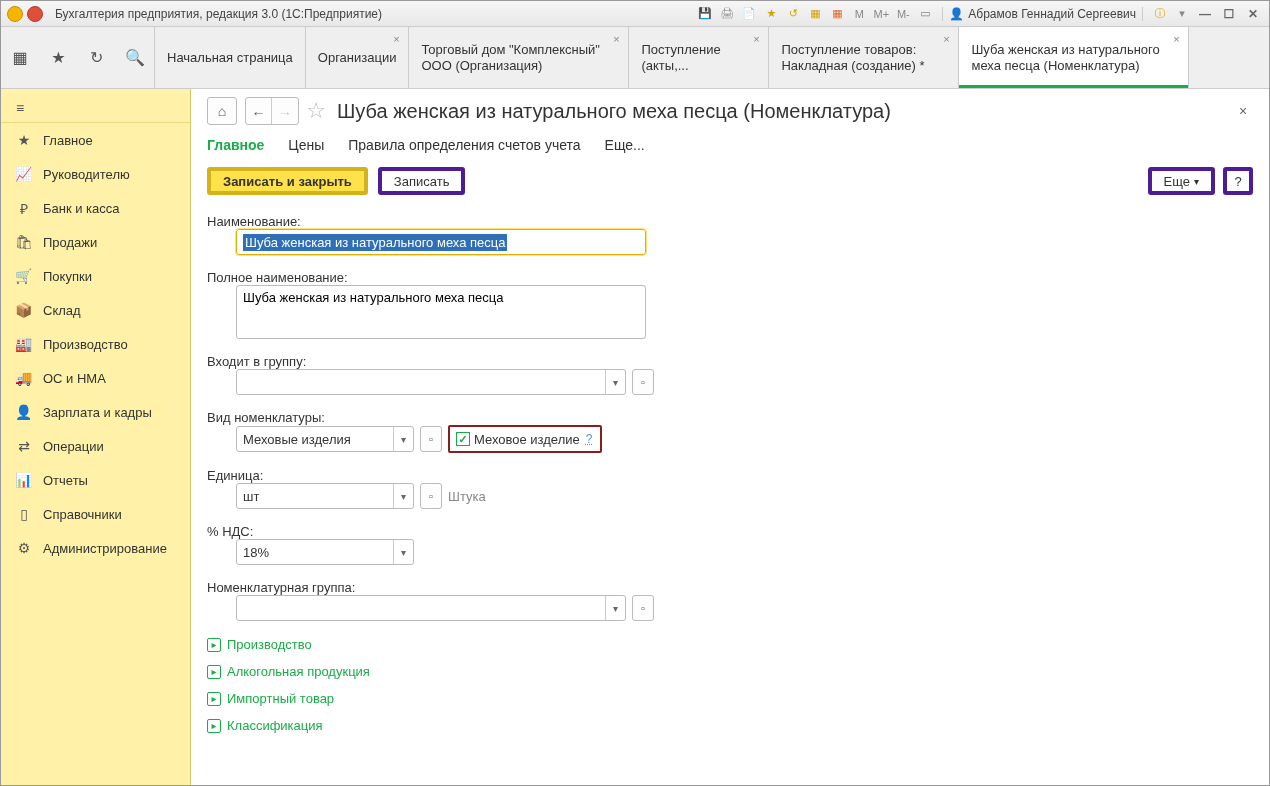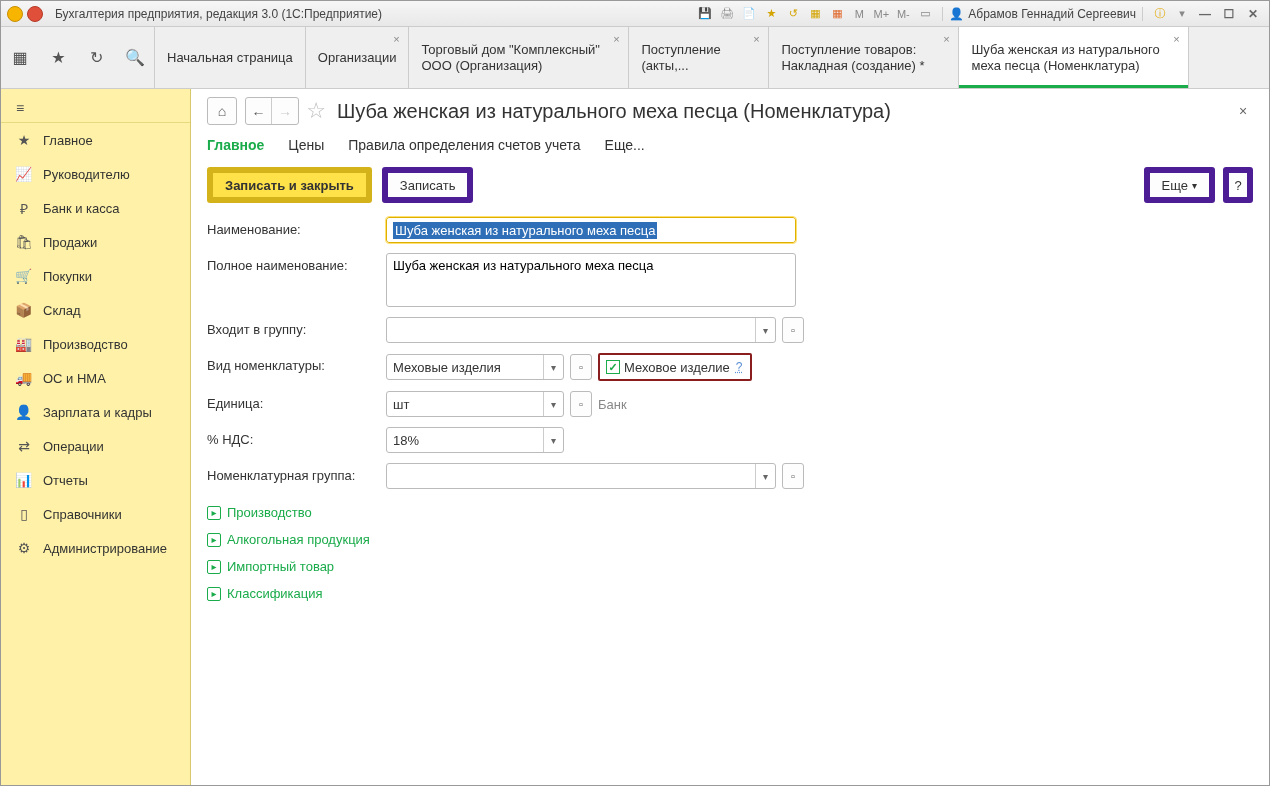--- a/index.html
+++ b/index.html
@@ -49,26 +49,26 @@
   .nbtn.pair span { width:26px; height:26px; display:inline-flex; align-items:center; justify-content:center; }
   .nbtn.pair span:first-child { border-right:1px solid #ccc;}
   .page-title { font-size:20px; color:#333; margin-left:4px;}
   .close-x { margin-left:auto; width:20px; height:20px; color:#666; font-size:14px; display:inline-flex; align-items:center; justify-content:center;}
 
   .sub-tabs { display:flex; gap:24px; margin: 6px 0 10px 0; font-size:14px;}
   .sub-tab { color:#333; padding-bottom:4px; }
   .sub-tab.active { color:#1aab4a; font-weight:bold; }
 
   .cmd-row { display:flex; align-items:center; gap:10px; margin-bottom:14px;}
-  .btn { height:36px; border:6px solid #4c1d95; border-radius:3px; background:#fdfdfd; padding:0 12px; font-size:13px; display:inline-flex; align-items:center; justify-content:center; color:#333;}
+  .btn { height:28px; border:4px solid #4c1d95; border-radius:3px; background:#fdfdfd; padding:0 12px; font-size:13px; display:inline-flex; align-items:center; justify-content:center; color:#333;}
   .btn.primary { background:#ffe14a; border-color:#d4b21a; font-weight:bold;}
   .cmd-right { margin-left:auto; display:flex; gap:8px;}
 
   
-  .form-row { display:flex; align-items:flex-start; margin-bottom:10px; }
+  .form-row { display:flex; align-items:flex-start; margin-bottom:10px;flex-direction:column; }
   .form-label { width:150px; padding-top:5px; color:#333; font-size:13px;}
   .form-ctrl { display:flex; align-items:center; gap:6px;padding-left:29px; }
   .inp { height:26px; border:1px solid #bbb; border-radius:3px; padding:0 6px; font-size:13px; color:#333; background:#fff;}
   .inp.selected { border:1px solid #e0b000; outline:1px solid #ffe070; }
   .inp.selected .seltext { background:#2f6fb7; color:#fff; padding:1px 2px;}
   .txtarea { width:410px; height:54px; border:1px solid #bbb; border-radius:3px; padding:4px 6px; font-size:13px; resize:none; font-family:inherit;}
   .combo { display:flex; height:26px; border:1px solid #bbb; border-radius:3px; background:#fff; align-items:stretch;}
   .combo .cval { flex:1; padding:0 6px; display:flex; align-items:center; font-size:13px;}
   .combo .cbtn { width:20px; border-left:1px solid #ccc; display:inline-flex; align-items:center; justify-content:center; color:#666; font-size:10px;}
   .open-btn { width:22px; height:26px; border:1px solid #bbb; border-radius:3px; display:inline-flex; align-items:center; justify-content:center; background:#fdfdfd; color:#666; font-size:11px;}
@@ -286,21 +286,21 @@
       </div>
 
       <div class="form-row">
         <div class="form-label">Единица:</div>
         <div class="form-ctrl">
           <div class="combo" style="width:178px;">
             <div class="cval">шт</div>
             <div class="cbtn">▾</div>
           </div>
           <div class="open-btn">▫</div>
-          <span class="hint">Банк</span>
+          <span class="hint">Штука</span>
         </div>
       </div>
 
       <div class="form-row">
         <div class="form-label">% НДС:</div>
         <div class="form-ctrl">
           <div class="combo" style="width:178px;">
             <div class="cval">18%</div>
             <div class="cbtn">▾</div>
           </div>

